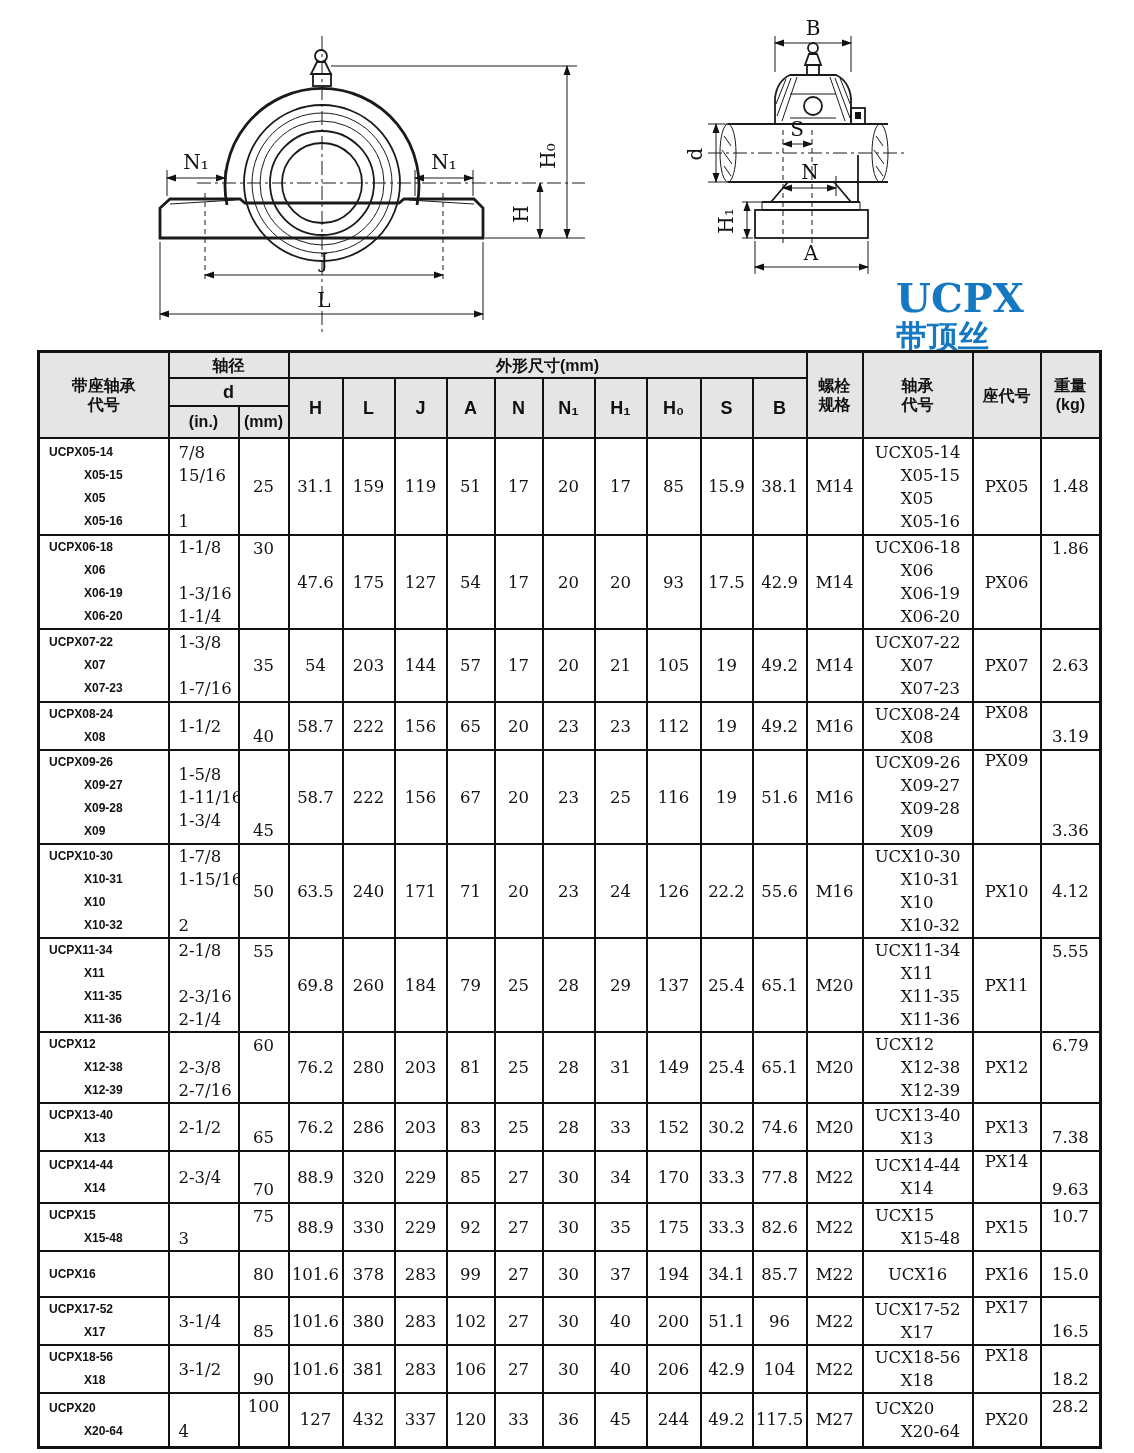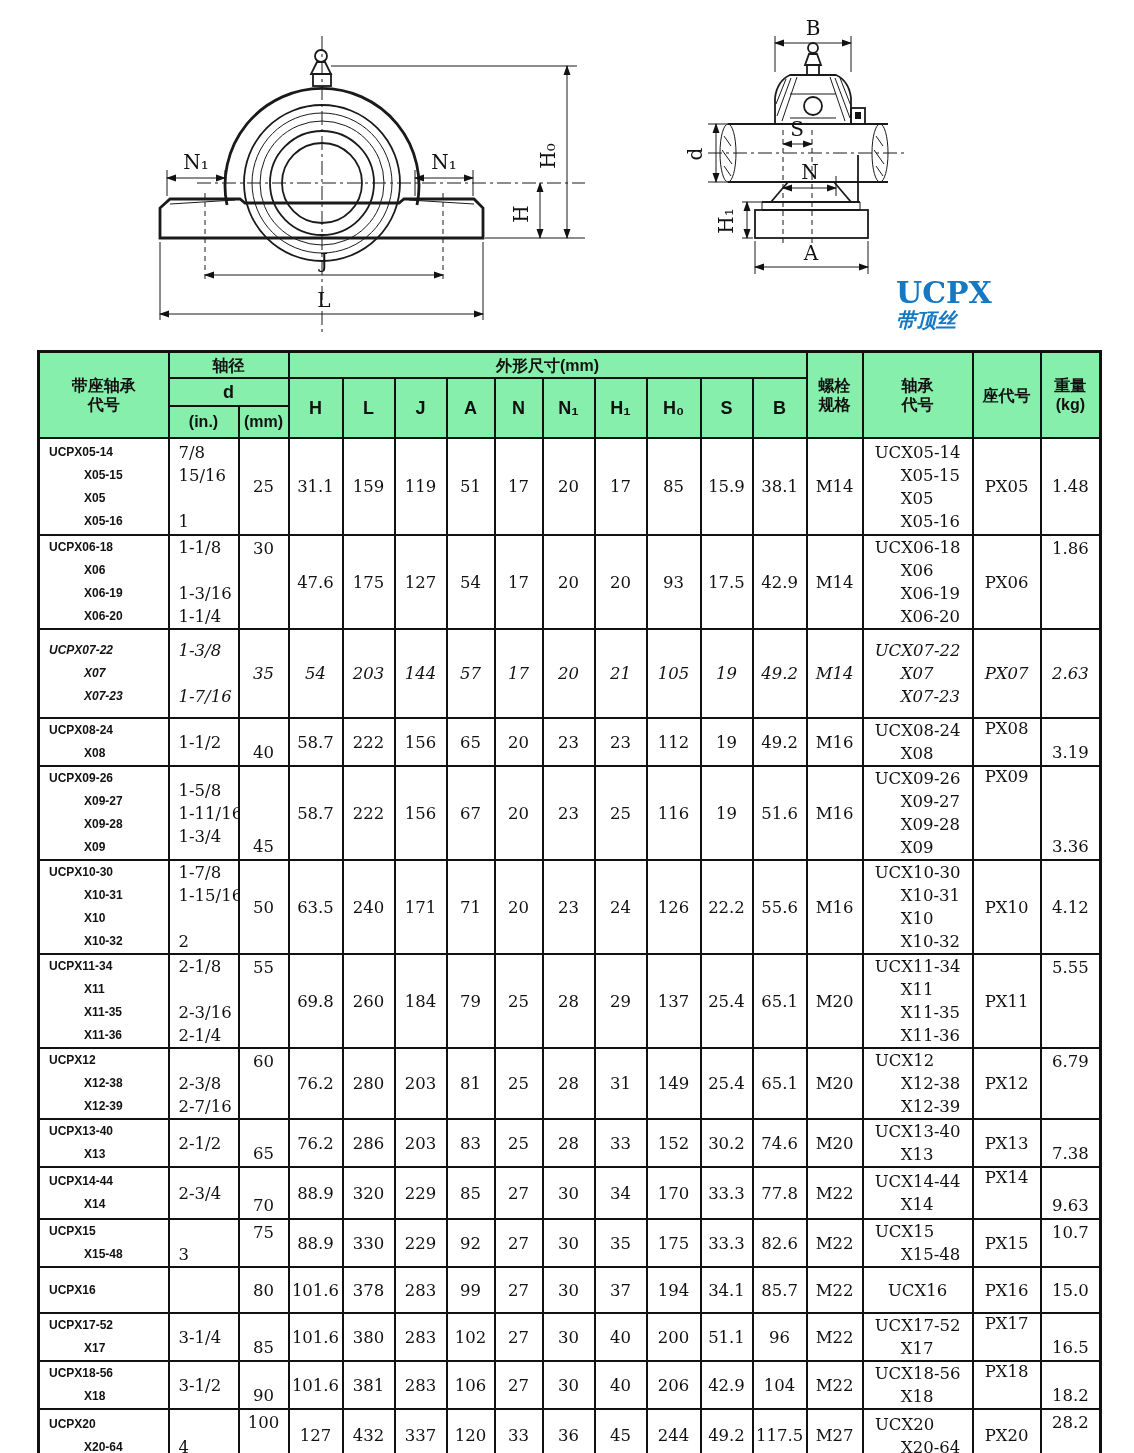--- a/index.html
+++ b/index.html
@@ -7,27 +7,27 @@
         font-family:"Liberation Sans",sans-serif;color:#111;}
   svg text{font-family:"DejaVu Serif","Liberation Serif",serif;fill:#111;}
   .ln{stroke:#1a1a1a;stroke-width:1.8;fill:none;}
   .thin{stroke:#1a1a1a;stroke-width:1;fill:none;}
   .dim{stroke:#1a1a1a;stroke-width:1;fill:none;}
   .cl{stroke:#1a1a1a;stroke-width:1;stroke-dasharray:14 4 3 4;fill:none;}
   .dash{stroke:#1a1a1a;stroke-width:1;stroke-dasharray:5 4;fill:none;}
   .heavy{stroke:#1a1a1a;stroke-width:2.8;fill:none;}
 
   .series-label{position:absolute;left:896px;top:276px;line-height:1.1;}
-  .series-label .l1{font-family:"DejaVu Serif","Liberation Serif",serif;font-size:30px;font-weight:bold;}
-  .series-label .l2{font-size:20px;font-weight:bold;font-style:italic;}
+  .series-label .l1{font-family:"DejaVu Serif","Liberation Serif",serif;font-size:40px;font-weight:bold;}
+  .series-label .l2{font-size:31px;font-weight:bold;}
 
   table.spec{position:absolute;left:37px;top:350px;width:1063px;border-collapse:collapse;
              table-layout:fixed;border:3px solid #111;}
   table.spec th,table.spec td{border:2px solid #111;padding:0;overflow:hidden;}
-  thead th{background:#86efac;font-weight:bold;white-space:pre-line;}
+  thead th{background:#e5e5e5;font-weight:bold;white-space:pre-line;}
   tr.h1 th{height:24px;font-size:16px;}
   tr.h2 th{height:26px;font-size:18px;}
   tr.h3 th{height:30px;font-size:16px;}
   th.cjk{font-size:16px;line-height:19px;}
   td{font-family:"DejaVu Serif","Liberation Serif",serif;font-size:16.5px;}
   td.c-code{font-family:"Liberation Sans",sans-serif;font-weight:bold;font-size:12px;}
   td.c-code .l,td.c-inch .l,td.c-bear .l{line-height:23px;height:23px;white-space:nowrap;}
   td.c-code .l{padding-left:9px;}
   td.c-code .l.sub{padding-left:44px;}
   td.c-inch .l{padding-left:9px;text-align:left;}
@@ -295,21 +295,21 @@
           <td class="c-num">20</td>
           <td class="c-num">20</td>
           <td class="c-num">93</td>
           <td class="c-num">17.5</td>
           <td class="c-num">42.9</td>
           <td class="c-bolt">M14</td>
           <td class="c-bear"><div class="inner"><div class="l ">UCX06-18</div><div class="l sub">X06</div><div class="l sub">X06-19</div><div class="l sub">X06-20</div></div></td>
           <td class="c-seat" style="vertical-align:middle">PX06</td>
           <td class="c-wt vtop" style="vertical-align:top">1.86</td>
         </tr>
-        <tr style="height: 89px; font-style: italic;">
+        <tr style="height: 73px;">
           <td class="c-code">
             <div class="l ">UCPX07-22</div>
             <div class="l sub">X07</div>
             <div class="l sub">X07-23</div>
           </td>
           <td class="c-inch">
             <div class="l ">1-3/8</div>
             <div class="l ">&nbsp;</div>
             <div class="l ">1-7/16</div>
           </td>

